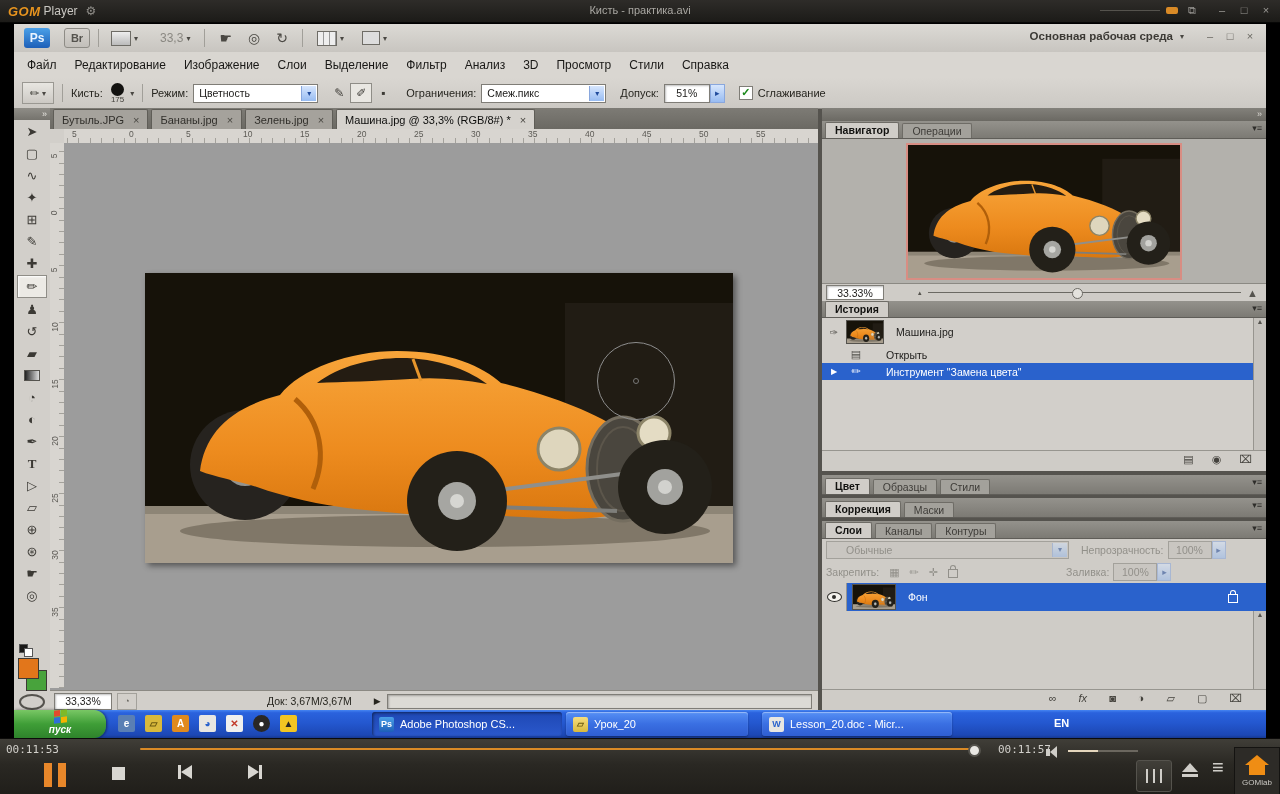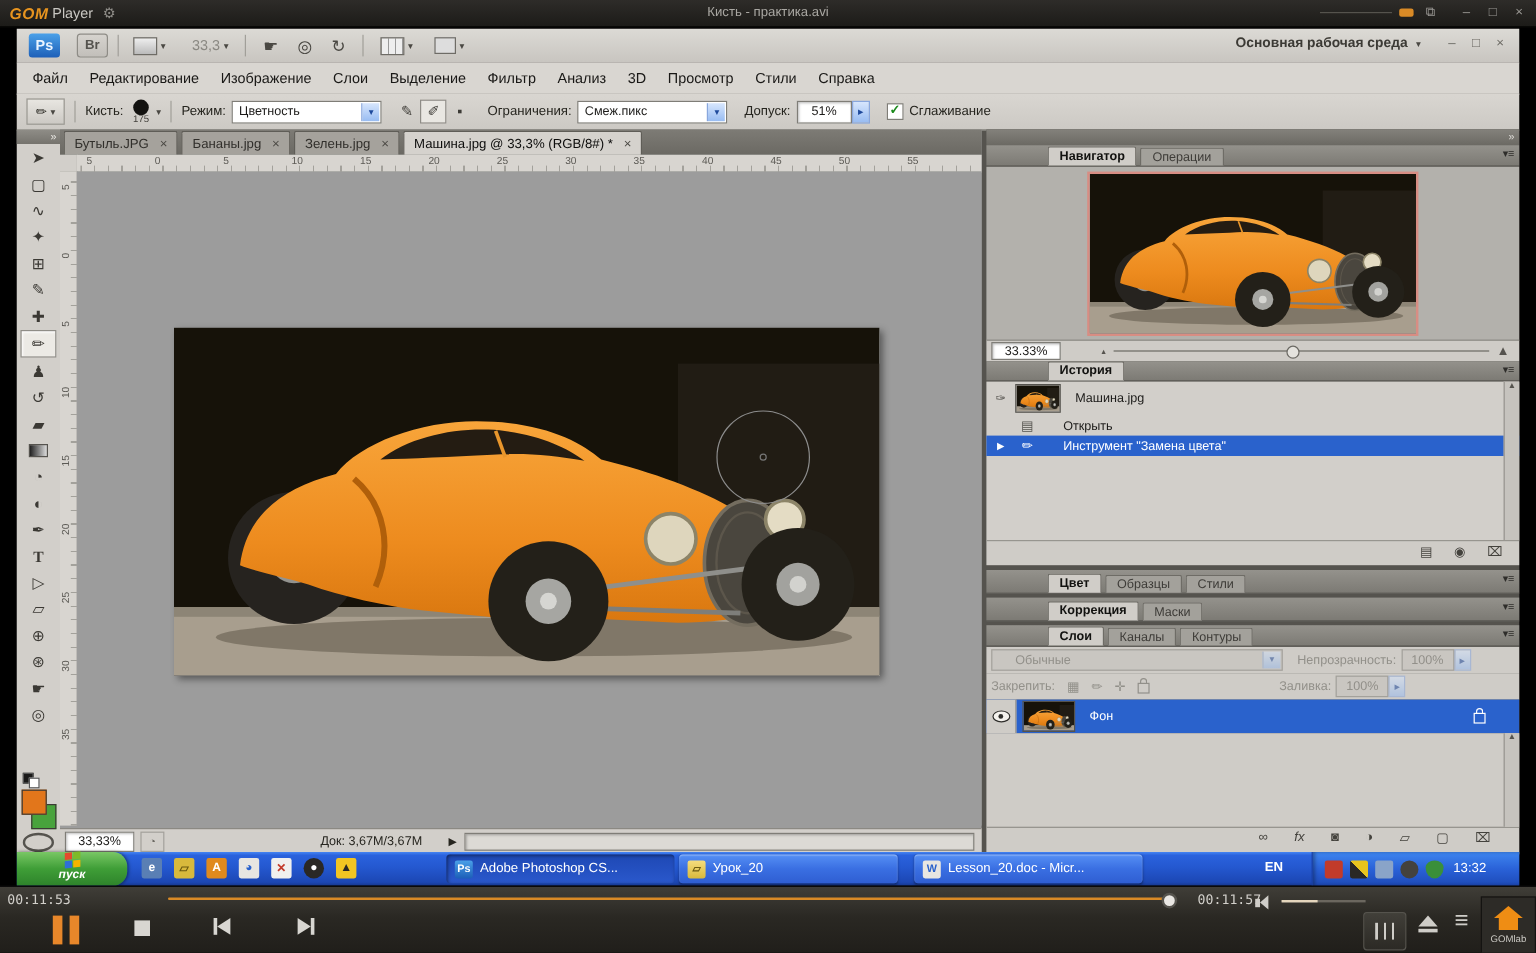--- a/index.html
+++ b/index.html
@@ -72,21 +72,21 @@
   .rnum{position:absolute;font-size:8.5px;color:#5c5a55;}
   .canvas{left:14px;top:35px;width:754px;height:545px;background:#9c9c9c;overflow:hidden;}
   .pic{left:81px;top:130px;width:588px;height:290px;box-shadow:3px 3px 6px rgba(0,0,0,.45);}
   .cursor-circle{left:533px;top:199px;width:76px;height:76px;border:1.5px solid #8d8d8d;border-radius:50%;}
   .cursor-cross{left:569px;top:235px;width:4px;height:4px;border:1px solid #777;border-radius:50%;}
   .statusbar{left:0;top:582px;width:768px;height:20px;background:#d2cfca;border-top:1px solid #8b8983;font-size:10.5px;color:#26251f;}
 
   
   .dock{left:808px;top:84px;width:444px;height:602px;background:#55534e;}
   .dstrip{left:0;top:0;width:444px;height:13px;background:linear-gradient(#83817b,#6b6963);color:#dcdad5;font-size:9px;text-align:right;line-height:13px;padding-right:4px;box-sizing:border-box;}
-  .ptabs{display:flex;align-items:flex-end;background:linear-gradient(#94928c,#7c7a74);border-bottom:1px solid #5f5d58;position:relative;padding-left:48px;}
+  .ptabs{display:flex;align-items:flex-end;background:linear-gradient(#94928c,#7c7a74);border-bottom:1px solid #5f5d58;position:relative;}
   .ptab{height:14px;line-height:14px;padding:0 9px;font-size:10.5px;color:#3e3c38;background:#a3a19b;border:1px solid #6e6c66;border-bottom:none;margin-left:3px;border-radius:2px 2px 0 0;}
   .ptab.on{background:#d0cdc8;color:#121210;height:15px;font-weight:bold;}
   .pmenu{position:absolute;right:4px;top:2px;color:#2e2d2a;font-size:9px;}
   .navthumb{position:absolute;left:84px;top:4px;width:272px;height:133px;border:2px solid #d88d83;}
   .zoomrow{background:#cfccc7;border-top:1px solid #8b8983;font-size:10px;color:#26251f;}
   .sliderline{height:1px;background:#6b6963;flex:1;margin:0 6px;position:relative;}
   .sliderknob{position:absolute;top:-4px;width:9px;height:9px;background:#e4e2dd;border:1px solid #6b6963;border-radius:50%;}
   .hrow{height:17px;display:flex;align-items:center;font-size:10.5px;color:#1c1b19;}
   .hrow.sel{background:#2a62cc;color:#fff;}
   .hthumb{width:36px;height:22px;border:1px solid #55534e;}
@@ -485,28 +485,20 @@
     </div>
     <div class="a taskbtn" style="left:552px;width:182px">
       <span class="tbico" style="background:linear-gradient(#f5dd7e,#d8b93c);color:#6b5a10">▱</span>
       <span>Урок_20</span>
     </div>
     <div class="a taskbtn" style="left:748px;width:190px">
       <span class="tbico" style="background:#e8e6e1;color:#2a62cc">W</span>
       <span>Lesson_20.doc - Micr...</span>
     </div>
     <span class="a" style="left:1040px;top:7px;color:#fff;font-size:11px;font-weight:bold">EN</span>
-    <div class="a f tray" style="width:162px;padding-left:10px;gap:6px">
-      <span class="trayico" style="background:#c23b2a"></span>
-      <span class="trayico" style="background:linear-gradient(45deg,#2a2825 50%,#e8c41e 50%)"></span>
-      <span class="trayico" style="background:#8aa4c8"></span>
-      <span class="trayico" style="background:#44423d;border-radius:50%"></span>
-      <span class="trayico" style="background:#3a8f3a;border-radius:50% 50% 50% 50%/40% 40% 60% 60%"></span>
-      <span style="margin-left:2px">13:32</span>
-    </div>
   </div>
 
   <div class="a gom-bar">
     <span class="a gom-time" style="left:6px;top:4px">00:11:53</span>
     <div class="a tl-line" style="left:140px;top:9px;width:835px"></div>
     <div class="a tl-head" style="left:968px;top:5px"></div>
     <span class="a gom-time" style="left:998px;top:4px">00:11:57</span>
     <div class="a f" style="left:1046px;top:7px">
         <span class="spk-box"></span>
         <span class="spk-tri"></span>

